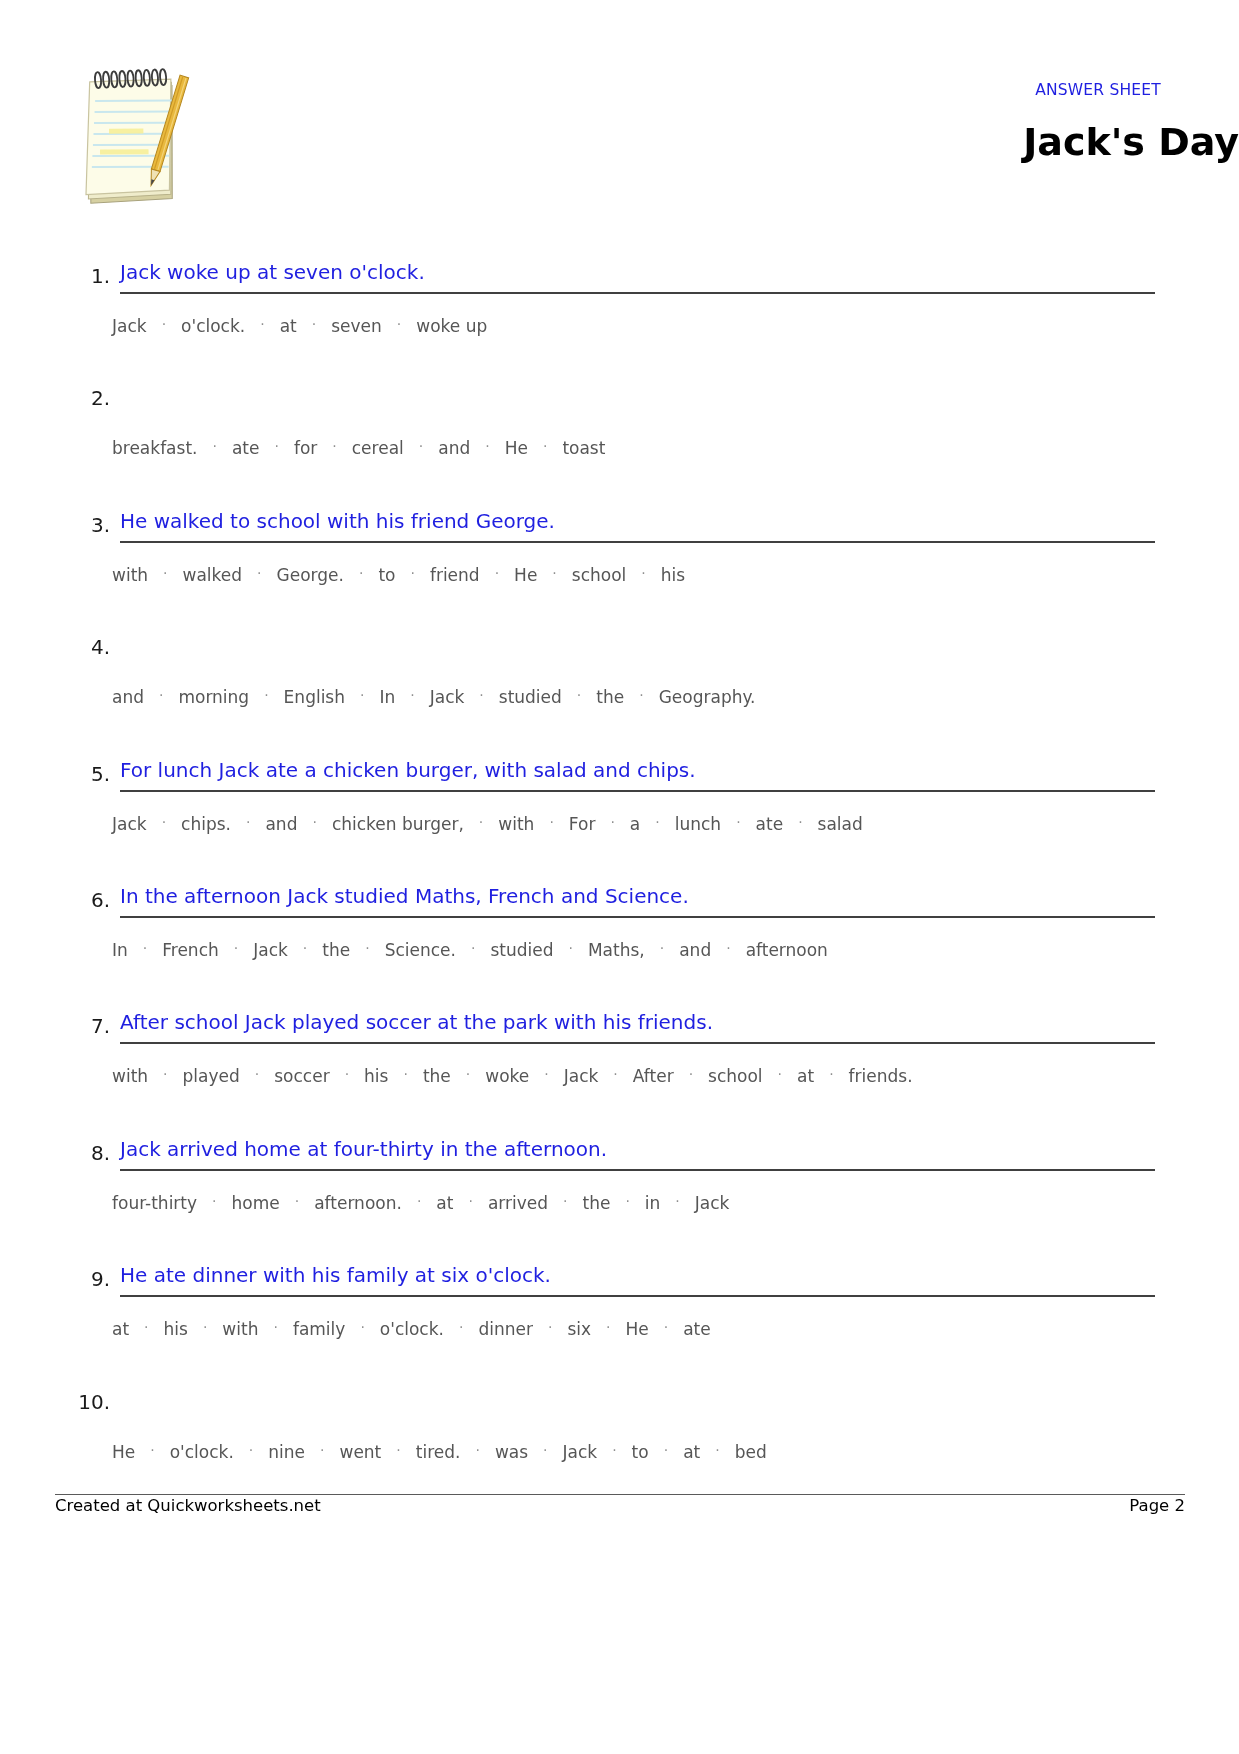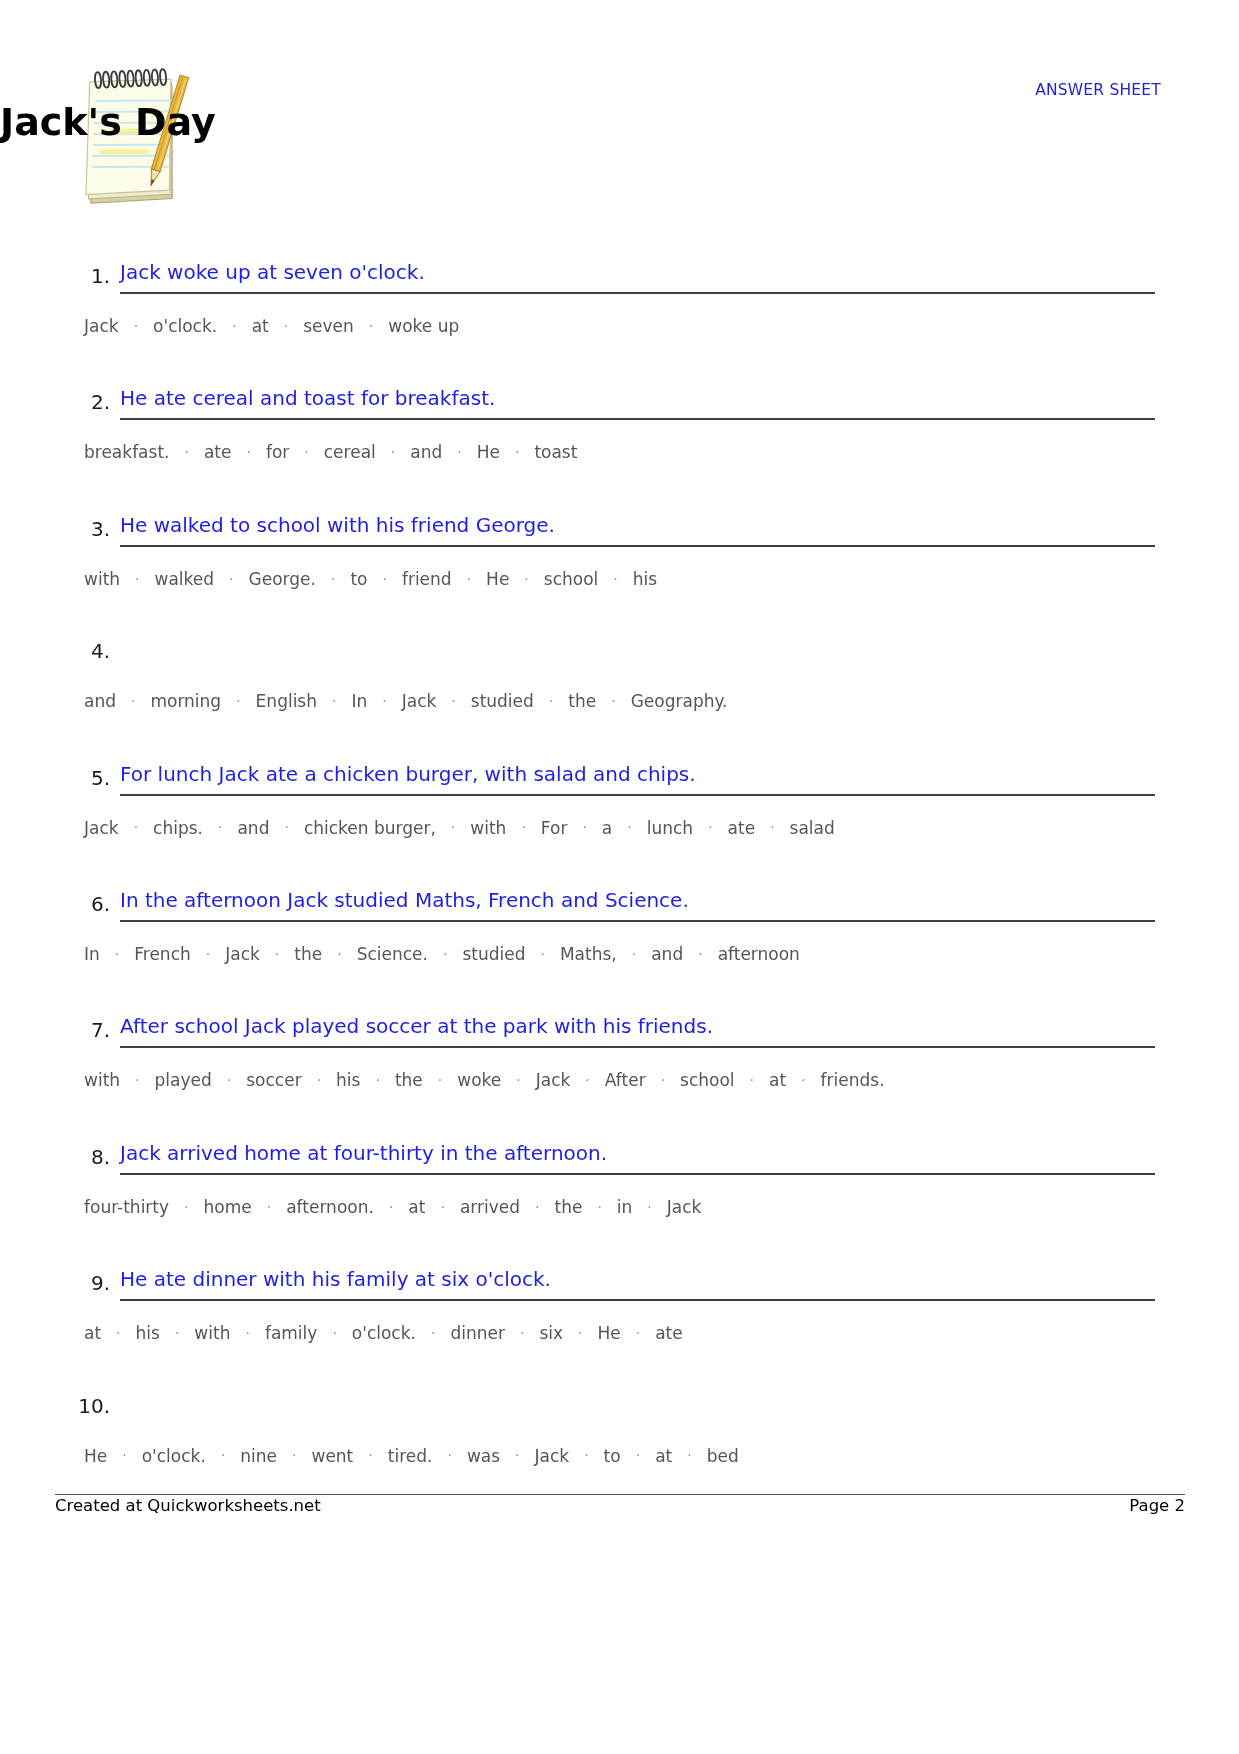--- a/index.html
+++ b/index.html
@@ -22,24 +22,24 @@
   }
   .notepad-wrap {
     position: absolute;
     left: 64px;
     top: 60px;
     width: 140px;
     height: 160px;
   }
   .page-title {
     position: absolute;
-    top: 100px;
+    top: 120px;
     left: 0;
     width: 100%;
-    text-align: left;
+    text-align: right;
     font-size: 38px;
     font-weight: bold;
     color: #000;
   }
   .questions {
     position: absolute;
     top: 260px;
     left: 0;
     right: 0;
   }
@@ -62,24 +62,24 @@
     margin-left: 10px;
     margin-right: 84px;
     border-bottom: 2px solid #404040;
     padding-bottom: 8px;
     font-size: 20px;
     line-height: 1.2;
     color: var(--answer-blue, #1f1fe0);
     white-space: nowrap;
   }
   .words-row {
-    margin: 22px 84px 0 84px;
+    margin: 22px 84px 0 112px;
     display: flex;
     flex-wrap: wrap;
-    align-items: center;
+    align-items: flex-start;
     font-size: 17px;
     line-height: 1.2;
     color: var(--word-gray, #565656);
   }
   .word { white-space: nowrap; }
   .word-sep {
     margin: 0 15px;
     color: #8f8f8f;
     font-size: 14px;
   }
@@ -161,21 +161,20 @@
         <span class="word-sep">·</span>
         <span class="word">seven</span>
         <span class="word-sep">·</span>
         <span class="word">woke up</span>
       </div>
   </section>
 
   <section class="question">
     <div class="answer-row">
       <div class="qnum">2.</div>
-      <div class="answer-area">He ate cereal and toast for breakfast.</div>
     </div>
     <div class="words-row">
         <span class="word">breakfast.</span>
         <span class="word-sep">·</span>
         <span class="word">ate</span>
         <span class="word-sep">·</span>
         <span class="word">for</span>
         <span class="word-sep">·</span>
         <span class="word">cereal</span>
         <span class="word-sep">·</span>

